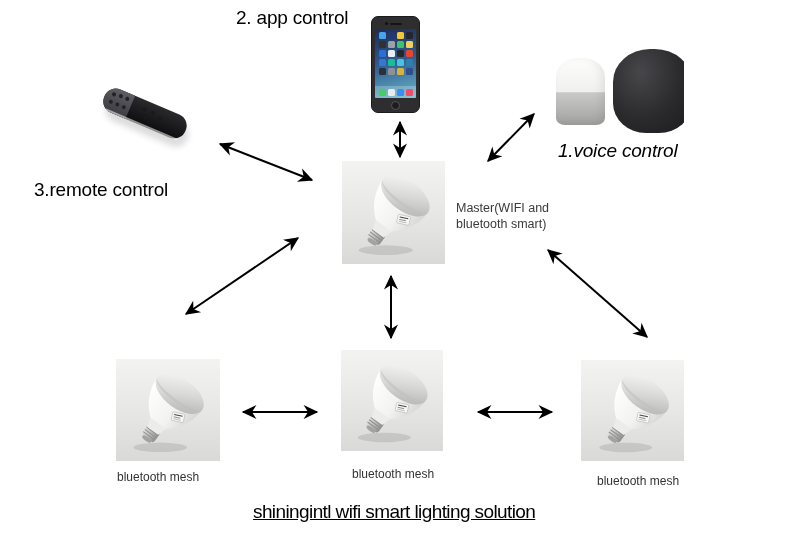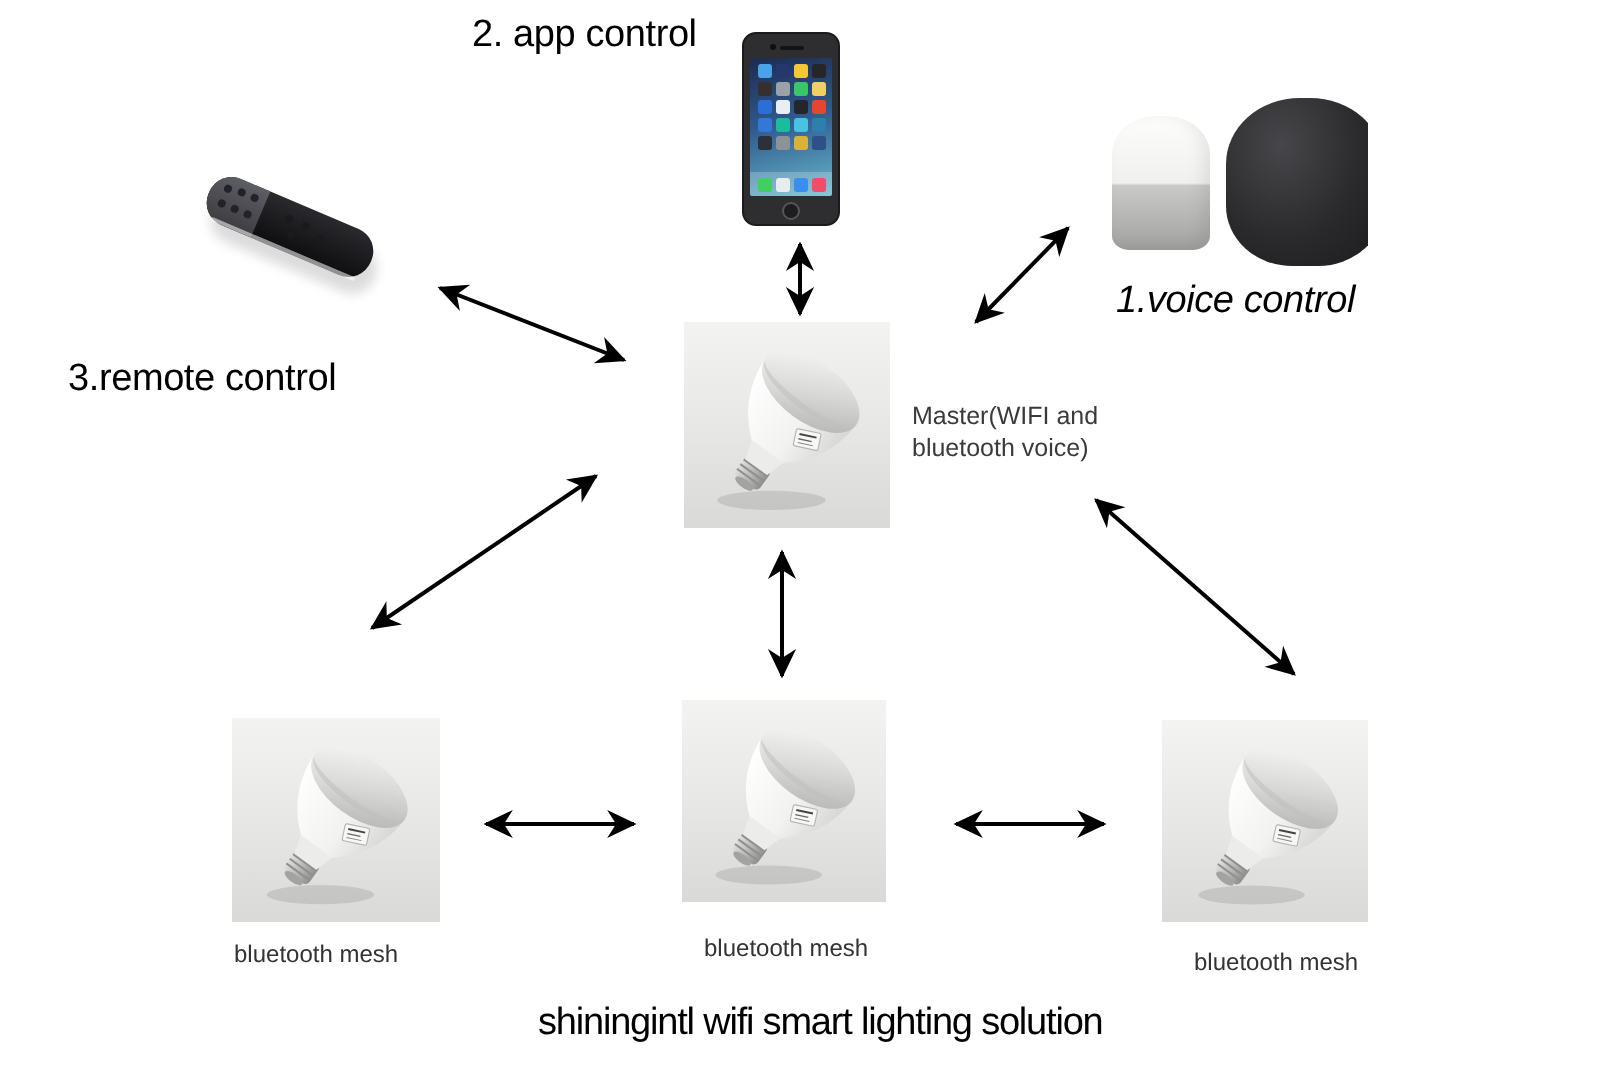--- a/index.html
+++ b/index.html
@@ -177,21 +177,21 @@
   <div class="echo">
     <div class="echo-band"></div>
   </div>
   <div class="red-mark"></div>
 
   <div class="photo-box" style="left:342px;top:161px;width:103px;height:103px;">
     <svg class="bulb-svg">
         <use href="#bulb-shape"></use>
       </svg>
   </div>
-  <div class="sub-label" style="left:456px;top:200px;width:100px;">Master(WIFI and bluetooth voice)</div>
+  <div class="sub-label" style="left:456px;top:200px;width:100px;">Master(WIFI and bluetooth smart)</div>
 
   <div class="photo-box" style="left:116px;top:359px;width:104px;height:102px;">
     <svg class="bulb-svg">
         <use href="#bulb-shape"></use>
       </svg>
   </div>
   <div class="photo-box" style="left:341px;top:350px;width:102px;height:101px;">
     <svg class="bulb-svg">
         <use href="#bulb-shape"></use>
       </svg>
@@ -199,15 +199,15 @@
   <div class="photo-box" style="left:581px;top:360px;width:105px;height:101px;">
     <svg class="bulb-svg">
         <use href="#bulb-shape"></use>
       </svg>
   </div>
 
   <div class="mesh-label" style="left:117px;top:470px;">bluetooth mesh</div>
   <div class="mesh-label" style="left:352px;top:467px;">bluetooth mesh</div>
   <div class="mesh-label" style="left:597px;top:474px;">bluetooth mesh</div>
 
-  <div class="title" style="left:269px;top:501px;">shiningintl wifi smart lighting solution</div>
+  <div class="title" style="left:253px;top:501px;text-decoration:underline;">shiningintl wifi smart lighting solution</div>
 
 </div>
 
 </body></html>

